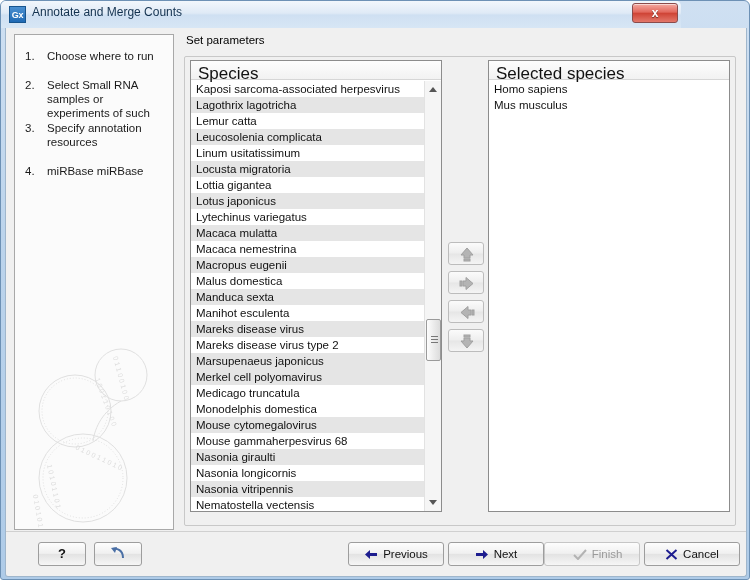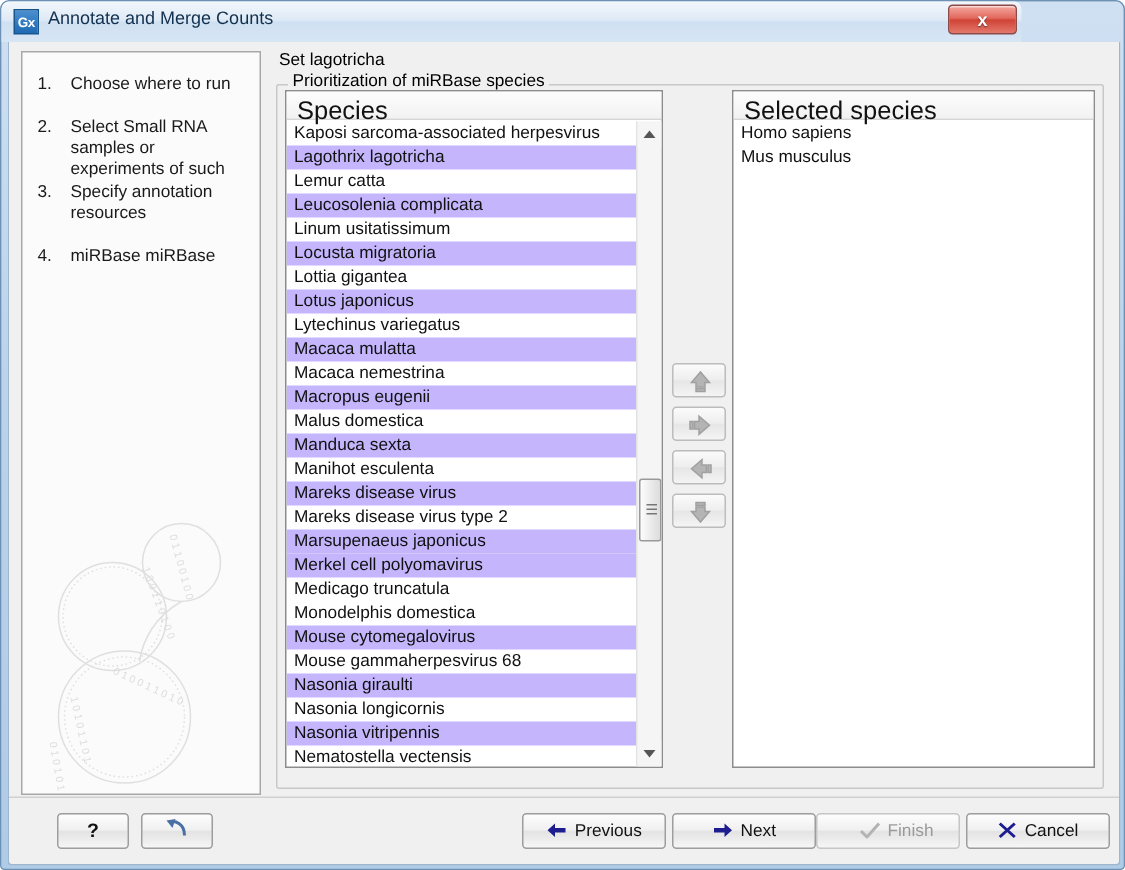--- a/index.html
+++ b/index.html
@@ -180,21 +180,21 @@
   }
   .list-row {
     height: 16px;
     line-height: 16px;
     padding-left: 5px;
     font-size: 11.5px;
     color: #111;
     white-space: nowrap;
     box-sizing: border-box;
   }
-  .list-row.alt { background: #c4b5fd; }
+  .list-row.alt { background: #e5e5e5; }
 
   
   #species-box { left: 8px; top: 26px; width: 252px; height: 452px; }
   #species-box .list-body { right: 17px; }
   #selected-box { left: 306px; top: 26px; width: 242px; height: 452px; }
 
   
   .vscroll {
     position: absolute;
     right: 0; top: 20px;
@@ -330,24 +330,23 @@
           <text transform="translate(96,12) rotate(75)">0 1 1 0 0 1 0 0</text>
           <text transform="translate(78,34) rotate(70)">1 0 0 1 1 0 1 0 0</text>
           <text transform="translate(58,104) rotate(25)">0 1 0 0 1 1 0 1 0</text>
           <text transform="translate(30,120) rotate(78)">1 0 1 0 1 1 0 1</text>
           <text transform="translate(16,150) rotate(80)">0 1 0 1 0 1</text>
         </g>
       </svg>
     </div>
 
     <div class="content">
-      <div class="section-title">Set lagotricha</div>
+      <div class="section-title">Set parameters</div>
 
       <div class="groupbox"></div>
-      <div class="groupbox-label">Prioritization of miRBase species</div>
 
       <div class="listbox" id="species-box">
         <div class="list-header">Species</div>
         <div class="list-body" id="species-rows">
             <div class="list-row">Kaposi sarcoma-associated herpesvirus</div>
             <div class="list-row alt">Lagothrix lagotricha</div>
             <div class="list-row">Lemur catta</div>
             <div class="list-row alt">Leucosolenia complicata</div>
             <div class="list-row">Linum usitatissimum</div>
             <div class="list-row alt">Locusta migratoria</div>

